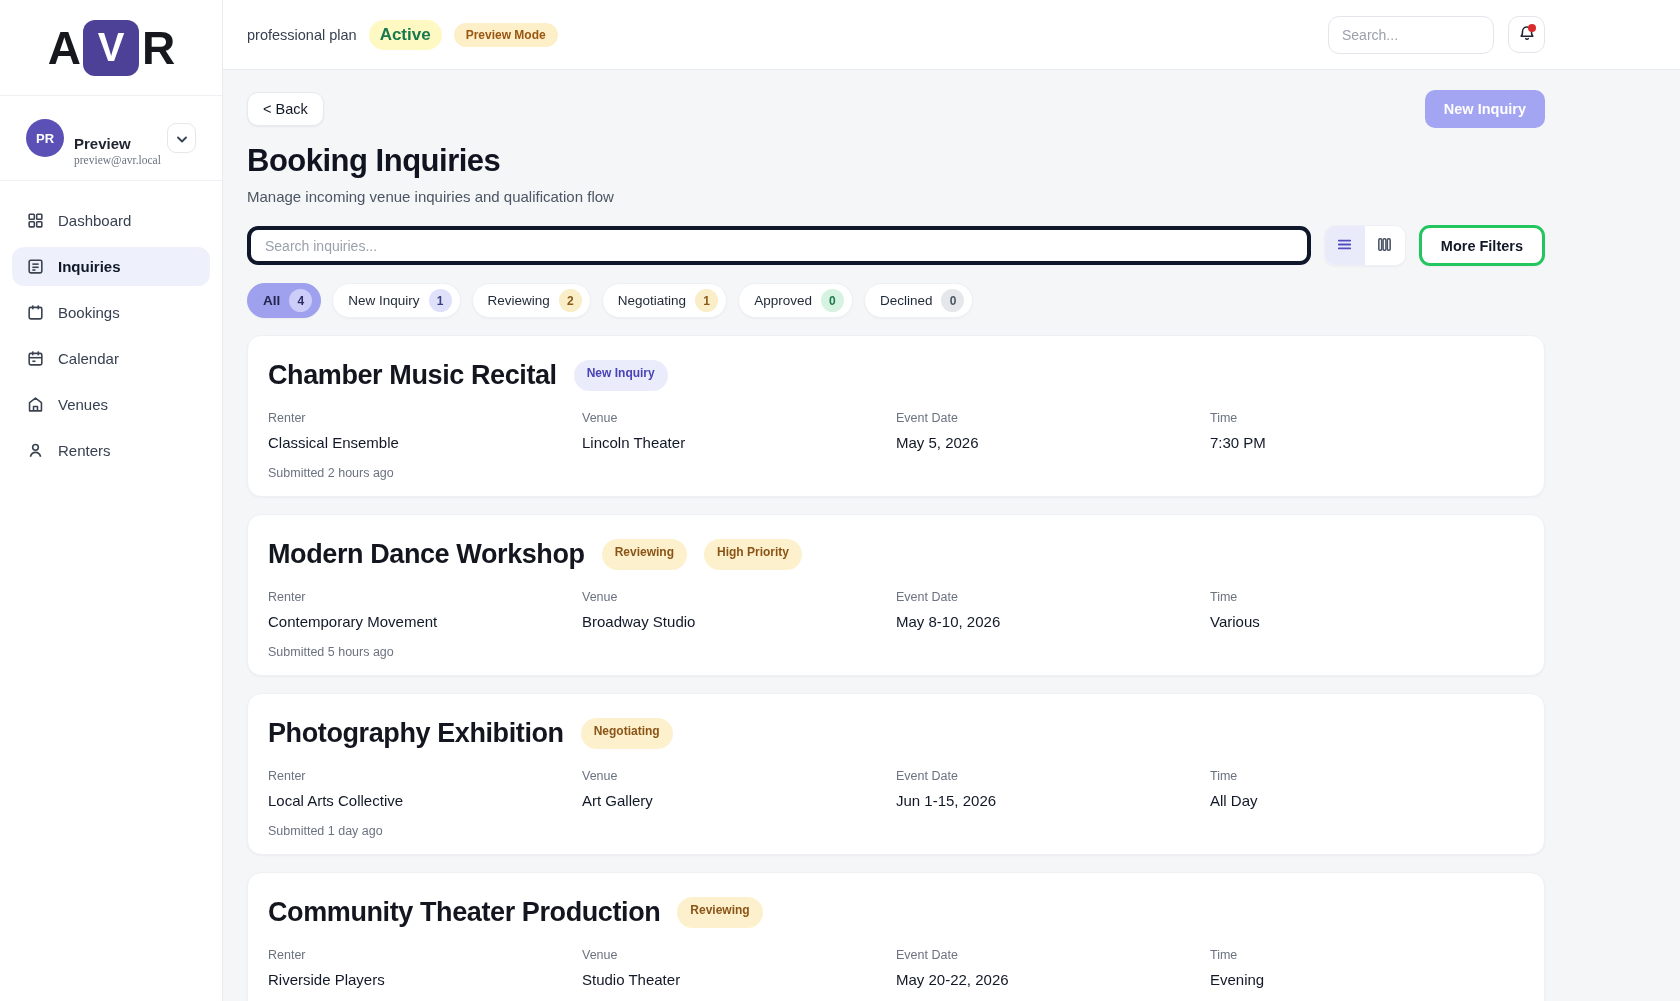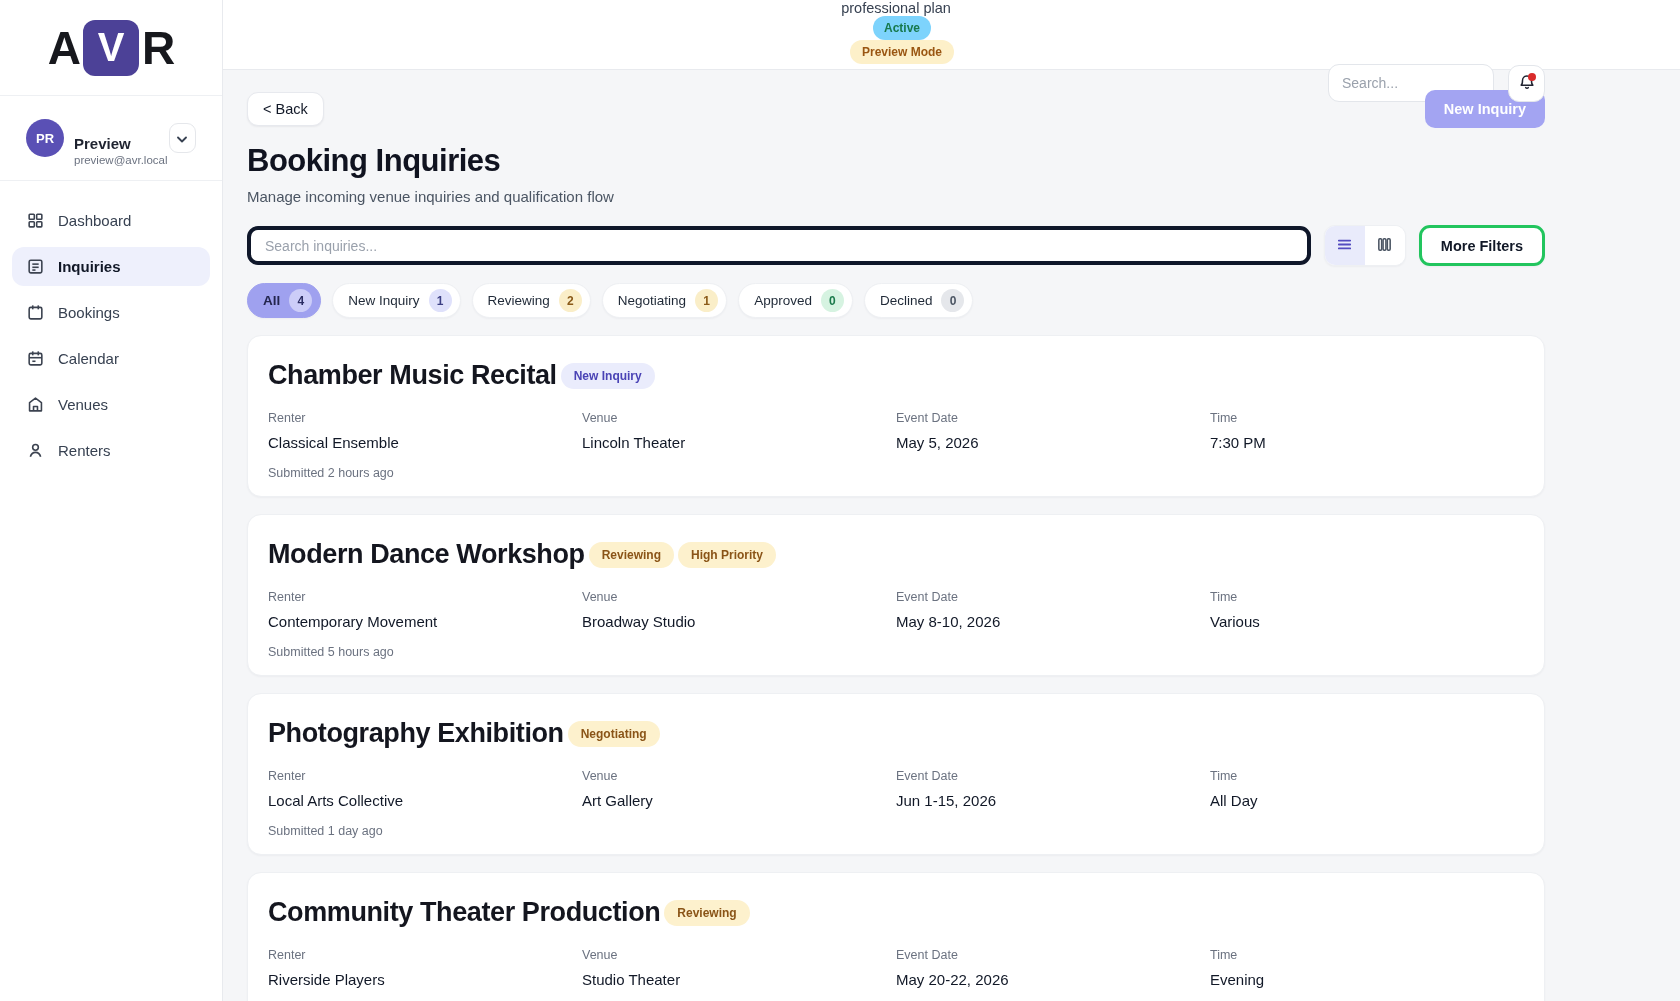--- a/index.html
+++ b/index.html
@@ -9,34 +9,34 @@
 
   
   .sidebar { width:223px; flex-shrink:0; background:#fff; border-right:1px solid #e8eaee; display:flex; flex-direction:column; }
   .logo { height:96px; display:flex; align-items:center; justify-content:center; border-bottom:1px solid #eef0f3; gap:2px; }
   .logo-letter { font-size:46px; font-weight:800; color:#17181d; letter-spacing:-1px; }
   .logo-v { width:56px; height:56px; background:#4c4197; border-radius:12px; display:flex; align-items:center; justify-content:center; color:#fff; font-size:40px; font-weight:800; margin:0 1px; }
   .user-row { display:flex; align-items:center; gap:10px; padding:14px 26px; border-bottom:1px solid #eef0f3; }
   .avatar { width:38px; height:38px; border-radius:50%; background:#5a50b5; color:#fff; font-weight:700; font-size:13px; display:flex; align-items:center; justify-content:center; flex-shrink:0; }
   .user-meta { min-width:0;margin-top:25px; }
   .user-name { font-size:15px; font-weight:700; color:#1f2330; }
-  .user-email { font-size:11.5px; color:#6b7280; margin-top:2px; }
+  .user-email { font-size:11.5px; color:#6b7280; margin-top:2px;font-family:Liberation Serif, serif; }
   .user-menu-btn { margin-left:auto; width:30px; height:30px; border:1px solid #e5e7eb; border-radius:9px; background:#fff; display:flex; align-items:center; justify-content:center; color:#374151; cursor:pointer; }
   .nav { padding:20px 12px; display:flex; flex-direction:column; gap:7px; }
   .nav-item { display:flex; align-items:center; gap:13px; padding:10px 14px; border-radius:12px; font-size:15px; color:#374151; cursor:pointer; }
   .nav-item.active { background:#eef0fc; color:#111827; font-weight:700; }
   .nav-icon { width:19px; height:19px; display:flex; align-items:center; justify-content:center; color:#3c4350; }
   .nav-icon svg { width:19px; height:19px; }
 
   
   .main-col { flex:1; display:flex; flex-direction:column; min-width:0; }
-  .topbar { height:70px; background:#fff; border-bottom:1px solid #e8eaee; display:flex; align-items:center; padding:0 135px 0 24px; flex-shrink:0;flex-direction:column; }
+  .topbar { height:70px; background:#fff; border-bottom:1px solid #e8eaee; display:flex; align-items:center; padding:0 135px 0 24px; flex-shrink:0; }
   .plan-text { font-size:14.5px; color:#374151; }
   .badge { border-radius:999px; font-weight:700; display:inline-flex; align-items:center; }
-  .badge-active { background:#7dd3fc; color:#17794d; font-size:12px; padding:5px 11px; margin-left:12px; }
+  .badge-active { background:#fef9c3; color:#17794d; font-size:17px; padding:5px 11px; margin-left:12px; }
   .badge-preview { background:#fdf0c9; color:#9a5612; font-size:12px; padding:5px 12px; margin-left:12px; }
   .topbar-right { margin-left:auto; display:flex; align-items:center; gap:14px; }
   .top-search { width:166px; height:38px; border:1px solid #e3e6eb; border-radius:11px; padding:0 13px; font-size:14px; color:#111827; outline:none; font-family:"Liberation Sans", sans-serif; }
   .top-search::placeholder { color:#9aa1ac; }
   .bell-btn { position:relative; width:37px; height:37px; border:1px solid #e3e6eb; border-radius:11px; background:#fff; display:flex; align-items:center; justify-content:center; color:#1f2330; cursor:pointer; }
   .bell-dot { position:absolute; top:7px; right:8px; width:8px; height:8px; border-radius:50%; background:#d92b2b; }
 
   
   .content { flex:1; padding:20px 135px 0 24px; overflow:hidden; }
   .back-row { display:flex; align-items:center; justify-content:space-between; }
@@ -57,21 +57,21 @@
   .pill { display:inline-flex; align-items:center; gap:9px; background:#fff; border:1px solid #eef0f3; border-radius:999px; padding:5px 8px 5px 15px; font-size:13.5px; color:#1f2937; box-shadow:0 1px 2px rgba(16,24,40,.04); cursor:pointer; }
   .pill.selected { background:#9fa1ef; border-color:#9fa1ef; color:#23254d; font-weight:700; }
   .pill-count { min-width:23px; height:23px; border-radius:999px; display:inline-flex; align-items:center; justify-content:center; font-size:12px; font-weight:700; padding:0 7px; }
   .count-all { background:#cccdf8; color:#2b2d63; }
   .count-lavender { background:#dfe1fb; color:#3c3f84; }
   .count-amber { background:#faeec8; color:#8a5a19; }
   .count-green { background:#d6f3e1; color:#1b7a4b; }
   .count-gray { background:#e5e7eb; color:#4b5563; }
 
   .card { background:#fff; border:1px solid #eef0f3; border-radius:14px; padding:24px 20px 16px; margin-bottom:17px; box-shadow:0 1px 2px rgba(16,24,40,.04); }
-  .card-title-row { display:flex; align-items:center; gap:4px; margin-bottom:20px; }
+  .card-title-row { display:flex; gap:17px; margin-bottom:20px; }
   .card-title { font-size:27px; font-weight:700; color:#14161f; letter-spacing:-0.4px; }
   .status-badge { border-radius:999px; padding:6px 13px; font-size:12px; font-weight:700; }
   .badge-indigo { background:#eaecfc; color:#4a43b5; }
   .badge-amber { background:#fdf1cd; color:#8a5417; }
   .card-grid { display:grid; grid-template-columns:repeat(4,1fr); margin-bottom:15px; }
   .field-label { font-size:12.5px; color:#6b7280; margin-bottom:9px; }
   .field-value { font-size:15px; color:#111827; }
   .submitted { font-size:12.5px; color:#6b7280; }
 </style>
 </head>

